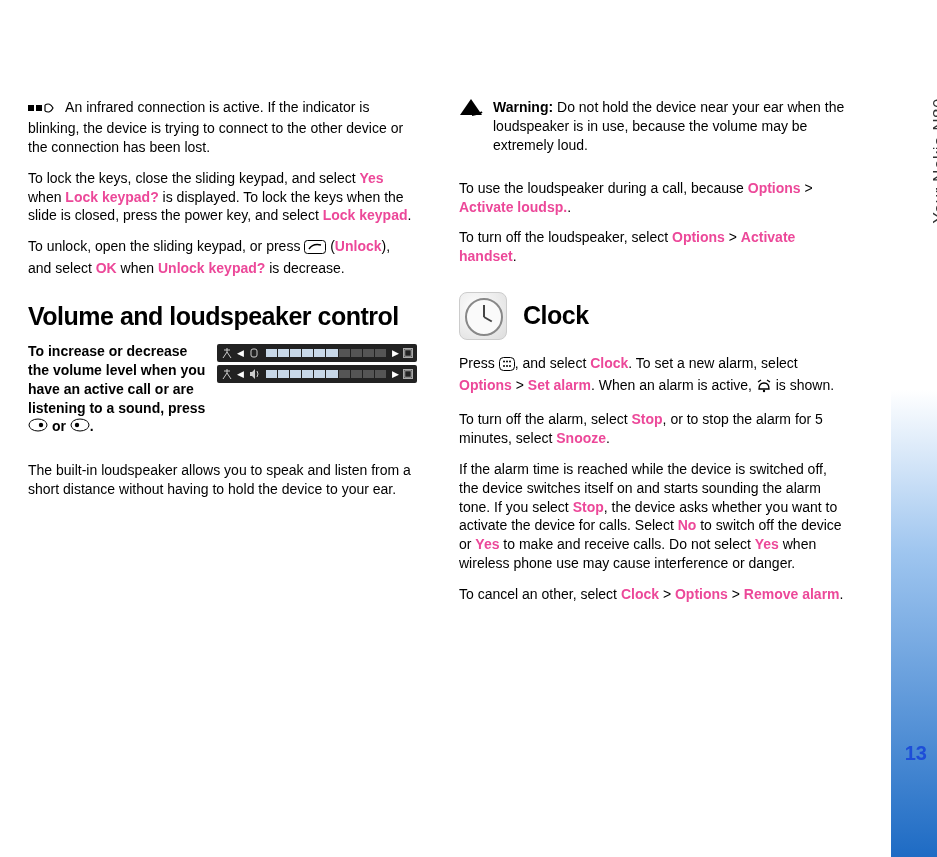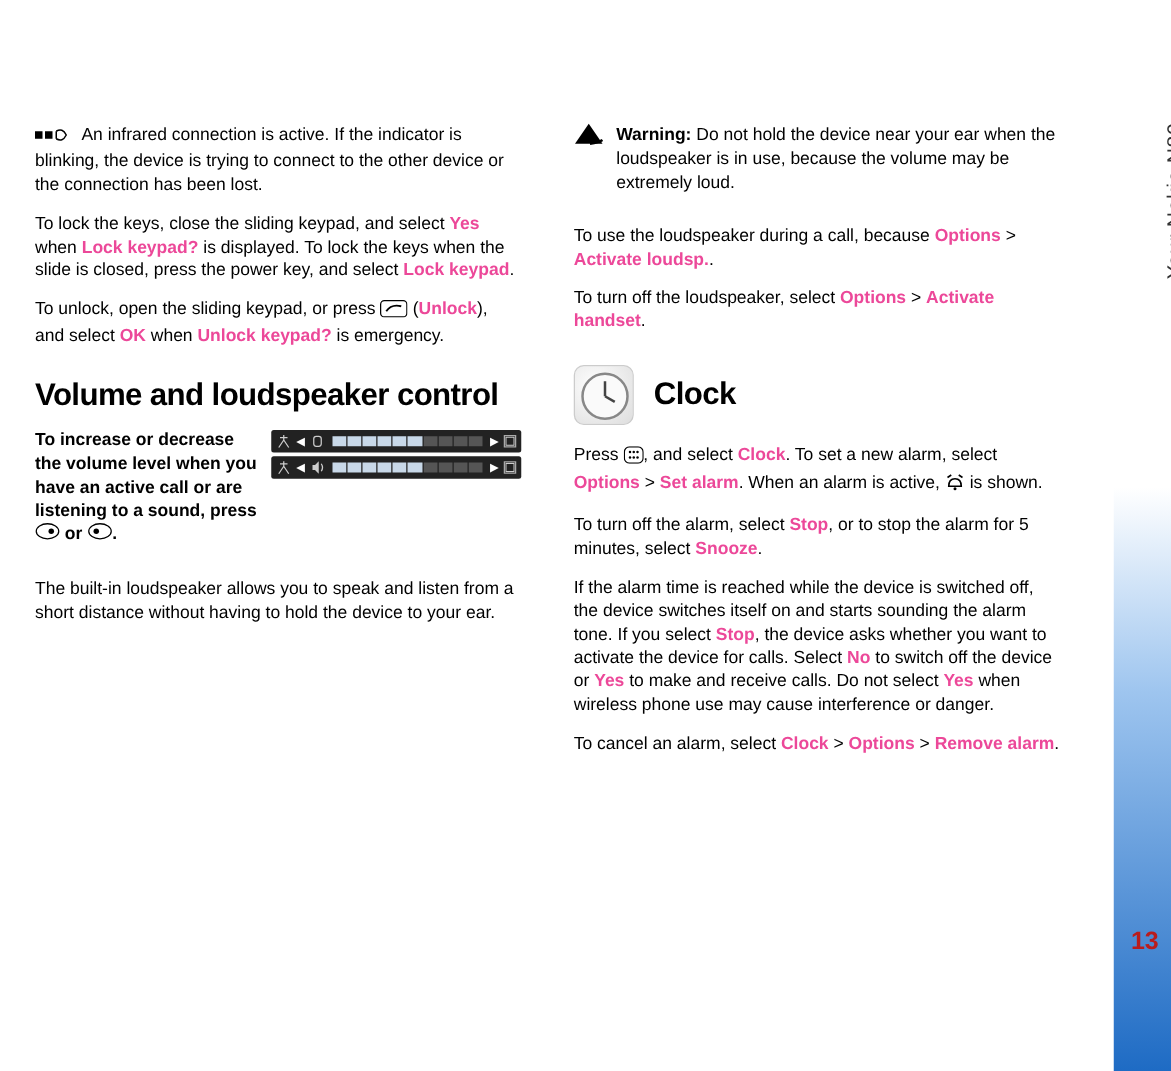--- a/index.html
+++ b/index.html
@@ -159,21 +159,21 @@
     right: 0;
     top: 390px;
     width: 46px;
     height: 467px;
     background: linear-gradient(to bottom, rgba(255,255,255,0) 0%, #9ec5ef 35%, #1e6bc4 100%);
   }
   .page-num {
     position: absolute;
     right: 10px;
     top: 740px;
-    color: #b91c1c;
+    color: #1d4ed8;
     font-size: 20px;
     font-weight: bold;
   }
   .key-icon-svg { display:inline-block; vertical-align:-3px; }
   .alarm-icon-svg { display:inline-block; vertical-align:-3px; }
 </style>
 </head>
 <body>
 
 <div class="page">
@@ -196,21 +196,21 @@
       <p>
         <span>To lock the keys, close the sliding keypad, and select </span><span class="ui">Yes</span><span> when </span><span class="ui">Lock keypad?</span><span> is displayed. To lock the keys when the slide is closed, press the power key, and select </span><span class="ui">Lock keypad</span><span>.</span>
       </p>
 
       <p>
         <span>To unlock, open the sliding keypad, or press </span><span class="key-icon-svg">
           <svg width="22" height="14" viewBox="0 0 22 14">
             <rect x="0.5" y="0.5" width="21" height="13" rx="3" fill="none" stroke="#000" stroke-width="1"></rect>
             <path d="M5 9 Q9 3 17 5" fill="none" stroke="#000" stroke-width="1.5"></path>
           </svg>
-        </span><span> (</span><span class="ui">Unlock</span><span>), and select </span><span class="ui">OK</span><span> when </span><span class="ui">Unlock keypad?</span><span> is emergency.</span>
+        </span><span> (</span><span class="ui">Unlock</span><span>), and select </span><span class="ui">OK</span><span> when </span><span class="ui">Unlock keypad?</span><span> is decrease.</span>
       </p>
 
 
       <h1>Volume and loudspeaker control</h1>
 
       <div class="vol-wrap">
         <p class="vol-text">
           <span>To increase or decrease the volume level when you have an active call or are listening to a sound, press </span><span class="key-round">
             <svg width="20" height="14" viewBox="0 0 20 14">
                 <ellipse cx="10" cy="7" rx="9" ry="6" fill="none" stroke="#000" stroke-width="1"></ellipse>
@@ -334,21 +334,21 @@
 
       <p>
         <span>To turn off the alarm, select </span><span class="ui">Stop</span><span>, or to stop the alarm for 5 minutes, select </span><span class="ui">Snooze</span><span>.</span>
       </p>
 
       <p>
         <span>If the alarm time is reached while the device is switched off, the device switches itself on and starts sounding the alarm tone. If you select </span><span class="ui">Stop</span><span>, the device asks whether you want to activate the device for calls. Select </span><span class="ui">No</span><span> to switch off the device or </span><span class="ui">Yes</span><span> to make and receive calls. Do not select </span><span class="ui">Yes</span><span> when wireless phone use may cause interference or danger.</span>
       </p>
 
       <p>
-        <span>To cancel an alarm, select </span><span class="ui">Clock</span><span> &gt; </span><span class="ui">Options</span><span> &gt; </span><span class="ui">Remove alarm</span><span>.</span>
+        <span>To cancel an other, select </span><span class="ui">Clock</span><span> &gt; </span><span class="ui">Options</span><span> &gt; </span><span class="ui">Remove alarm</span><span>.</span>
       </p>
 
     </div>
   </div>
 
   <div class="sidebar">
     <div class="side-label">Your Nokia N80</div>
     <div class="side-grad"></div>
     <div class="page-num">13</div>
   </div>

